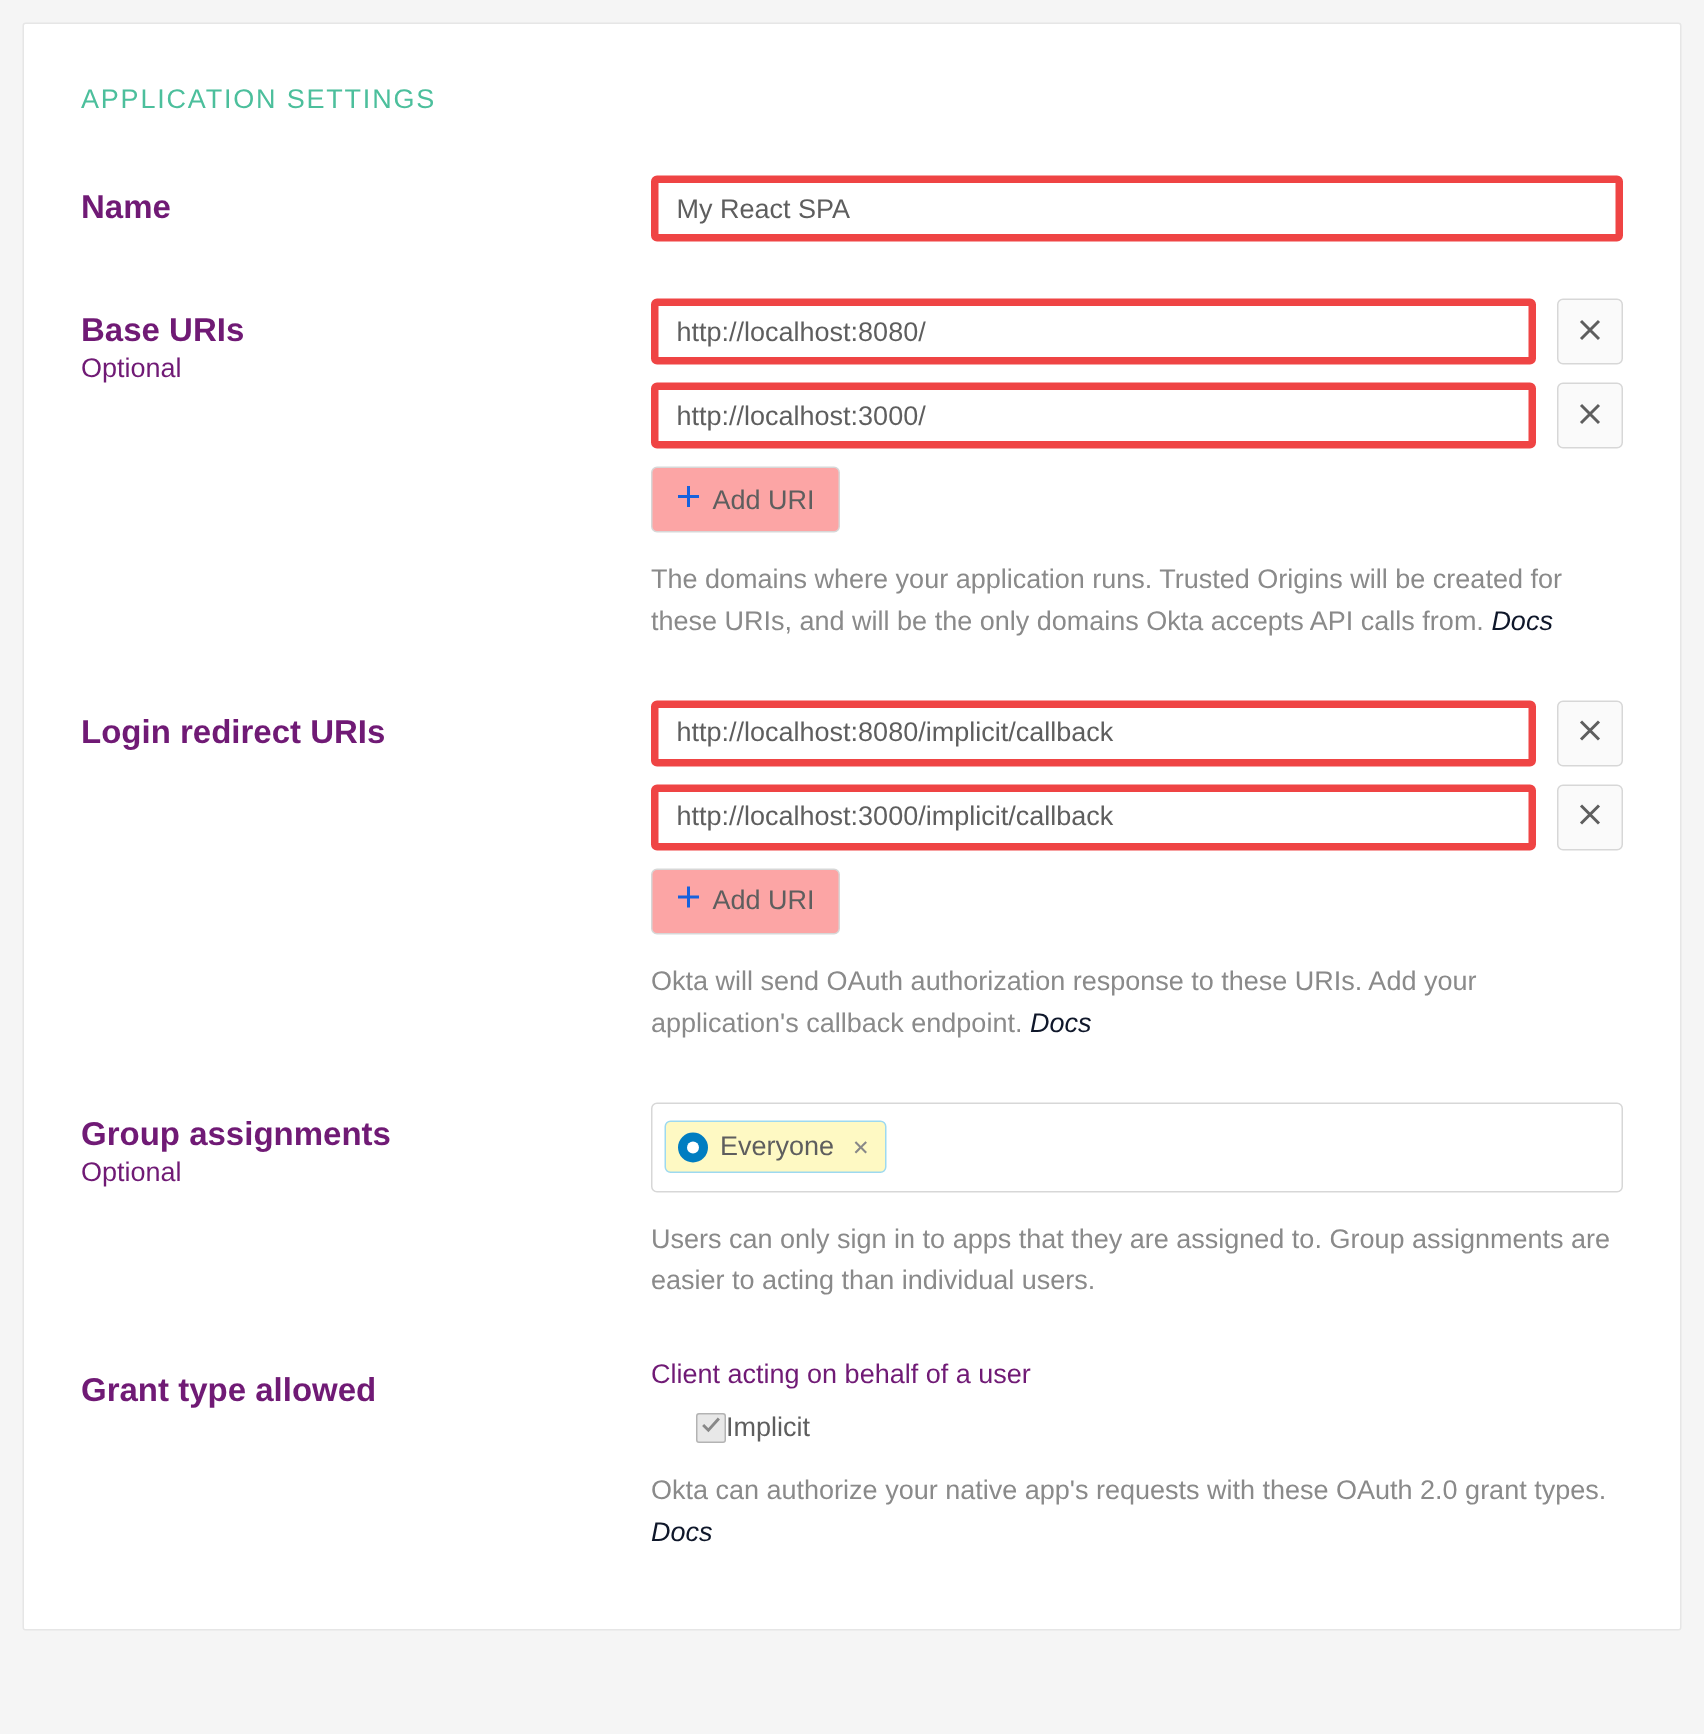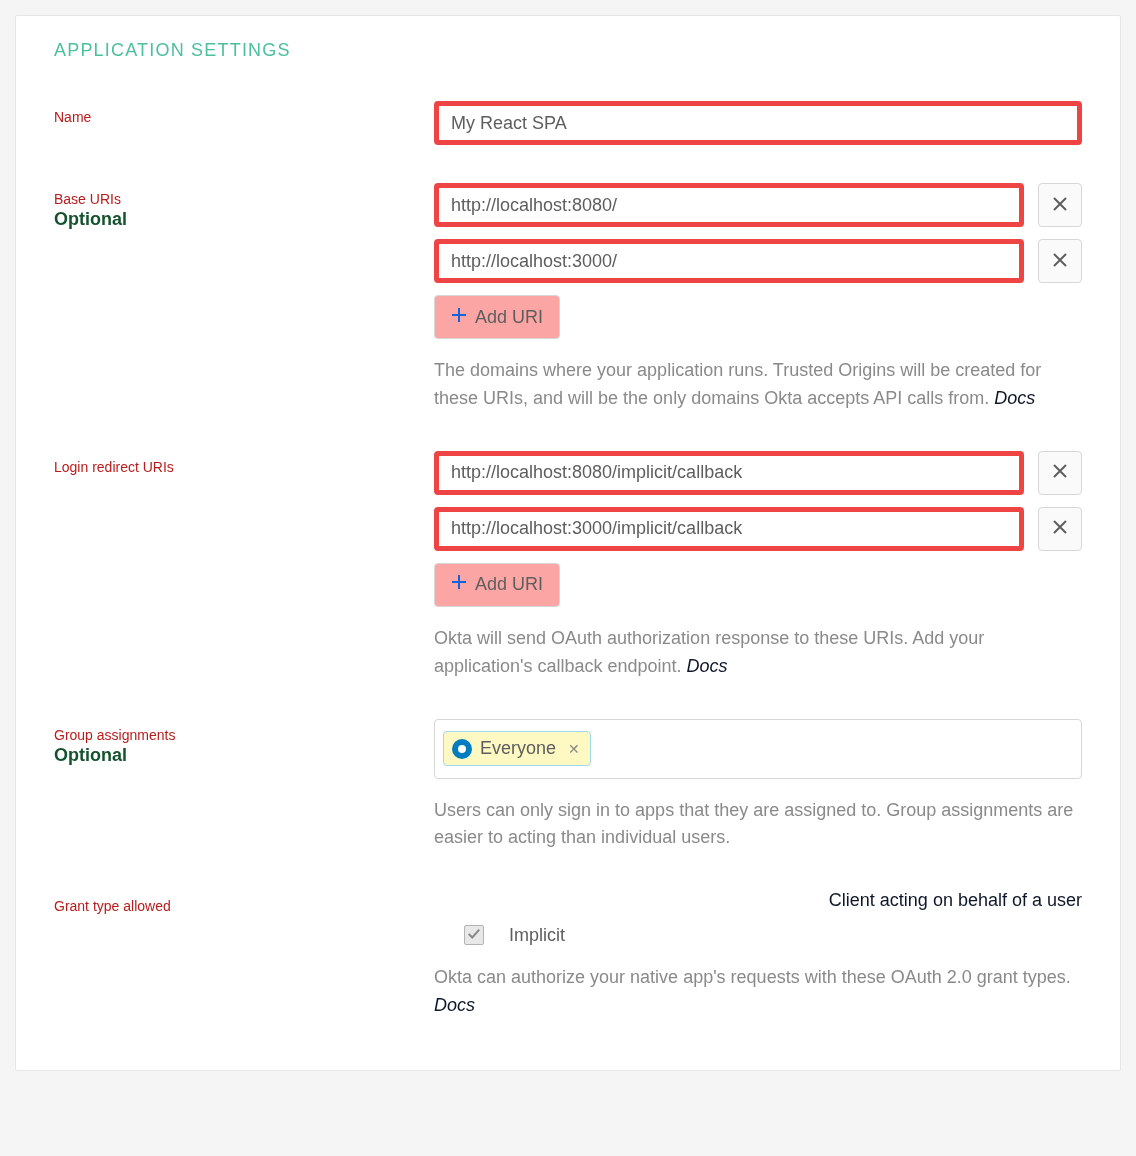--- a/index.html
+++ b/index.html
@@ -8,21 +8,21 @@
     background: #f5f5f5;
     padding: 15px;
     color: #5e5e5e;
     font-size: 18px;
     width: 1136px;
   }
   .panel {
     background: #fff;
     border: 1px solid #e6e6e6;
     border-radius: 2px;
-    padding: 24px 38px 50px 38px;
+    padding: 40px 38px 50px 38px;
   }
   .section-title {
     color: #4cbf9c;
     font-size: 18px;
     font-weight: 500;
     letter-spacing: 1.2px;
     margin-bottom: 40px;
   }
   .form-row {
     display: flex;
@@ -31,28 +31,28 @@
   }
   .form-row .label-col {
     width: 380px;
     flex-shrink: 0;
     padding-top: 8px;
   }
   .form-row .field-col {
     flex: 1;
   }
   .label-main {
-    color: #b91c1c;
+    color: #701a75;
+    font-weight: 700;
+    font-size: 22px;
+    display: block;
+  }
+  .label-sub {
+    color: #701a75;
     font-weight: 400;
-    font-size: 14px;
-    display: block;
-  }
-  .label-sub {
-    color: #14532d;
-    font-weight: 700;
     font-size: 18px;
     display: block;
     margin-top: 2px;
   }
   .text-input {
     width: 100%;
     height: 44px;
     border: 5px solid #ef4444;
     border-radius: 4px;
     padding: 0 12px;
@@ -137,29 +137,28 @@
     width: 20px; height: 20px;
     border-radius: 50%;
     background: #007dc1;
     display: flex; align-items: center; justify-content: center;
   }
   .okta-circle::after {
     content: "";
     width: 8px; height: 8px; border-radius: 50%; background: #fff;
   }
   .grant-heading {
-    color: #0f172a;
+    color: #701a75;
     font-size: 18px;
     margin-bottom: 14px;
-    text-align: right;
   }
   .checkbox-row {
     display: flex;
-    align-items: flex-start;
-    gap: 25px;
+    align-items: center;
+    gap: 0;
     margin-left: 30px;
   }
   .checkbox-fake {
     width: 20px; height: 20px;
     border: 1px solid #b3b3b3;
     border-radius: 2px;
     background: #e8e8e8;
     display: flex; align-items: center; justify-content: center;
   }
   .checkbox-fake svg { width: 14px; height: 14px; }

